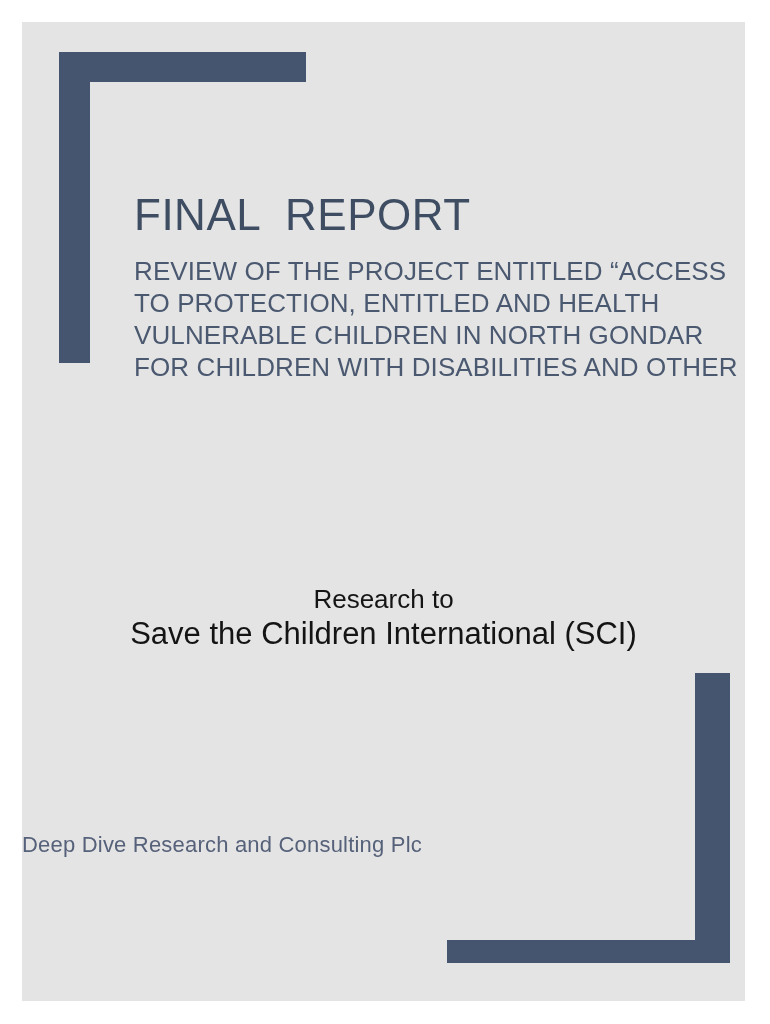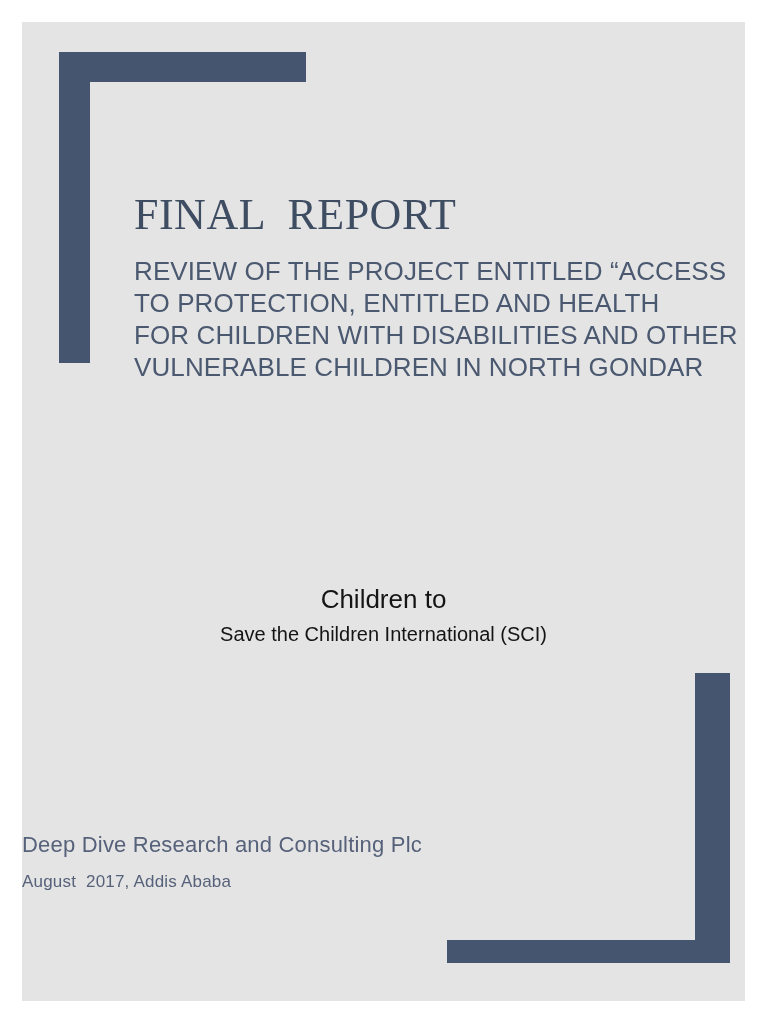--- a/index.html
+++ b/index.html
@@ -68,21 +68,20 @@
     width: 615px;
   }
   .doc-title {
     margin: 0;
     font-size: 44px;
     font-weight: 400;
     letter-spacing: 0.5px;
     color: #3f4d63;
     line-height: 1.12;
     white-space: pre;
-    font-family: Liberation Serif, serif;
   }
   .doc-subtitle {
     margin: 0;
     padding-top: 16px;
     font-size: 26px;
     font-weight: 400;
     letter-spacing: 0.1px;
     color: #4a5870;
     line-height: 32px;
   }
@@ -101,21 +100,21 @@
     color: #141414;
   }
   .submitted-label {
     display: block;
     font-size: 26px;
     font-weight: 400;
     line-height: 34px;
   }
   .submitted-org {
     display: block;
-    font-size: 20px;
+    font-size: 31px;
     font-weight: 400;
     line-height: 36px;
     white-space: nowrap;
   }
 
   
   .footer-block {
     position: absolute;
     left: 0;
     top: 808px;    
@@ -148,28 +147,27 @@
   <div class="bracket-bar tl-vertical"></div>
 
   <div class="bracket-bar br-vertical"></div>
   <div class="bracket-bar br-horizontal"></div>
 
   <div class="title-block">
     <h1 class="doc-title">FINAL  REPORT</h1>
     <div class="doc-subtitle">
       <span class="sub-line">REVIEW OF THE PROJECT ENTITLED “ACCESS</span>
       <span class="sub-line">TO PROTECTION, ENTITLED AND HEALTH</span>
+      <span class="sub-line">VULNERABLE CHILDREN IN NORTH GONDAR</span>
       <span class="sub-line">FOR CHILDREN WITH DISABILITIES AND OTHER</span>
-      <span class="sub-line">VULNERABLE CHILDREN IN NORTH GONDAR</span>
     </div>
   </div>
 
   <div class="submitted-block">
-    <span class="submitted-label">Children to</span>
+    <span class="submitted-label">Research to</span>
     <span class="submitted-org">Save the Children International (SCI)</span>
   </div>
 
   <div class="footer-block">
     <span class="footer-author">Deep Dive Research and Consulting Plc</span>
-    <span class="footer-date">August  2017, Addis Ababa</span>
   </div>
 
 </div>
 
 </body></html>

